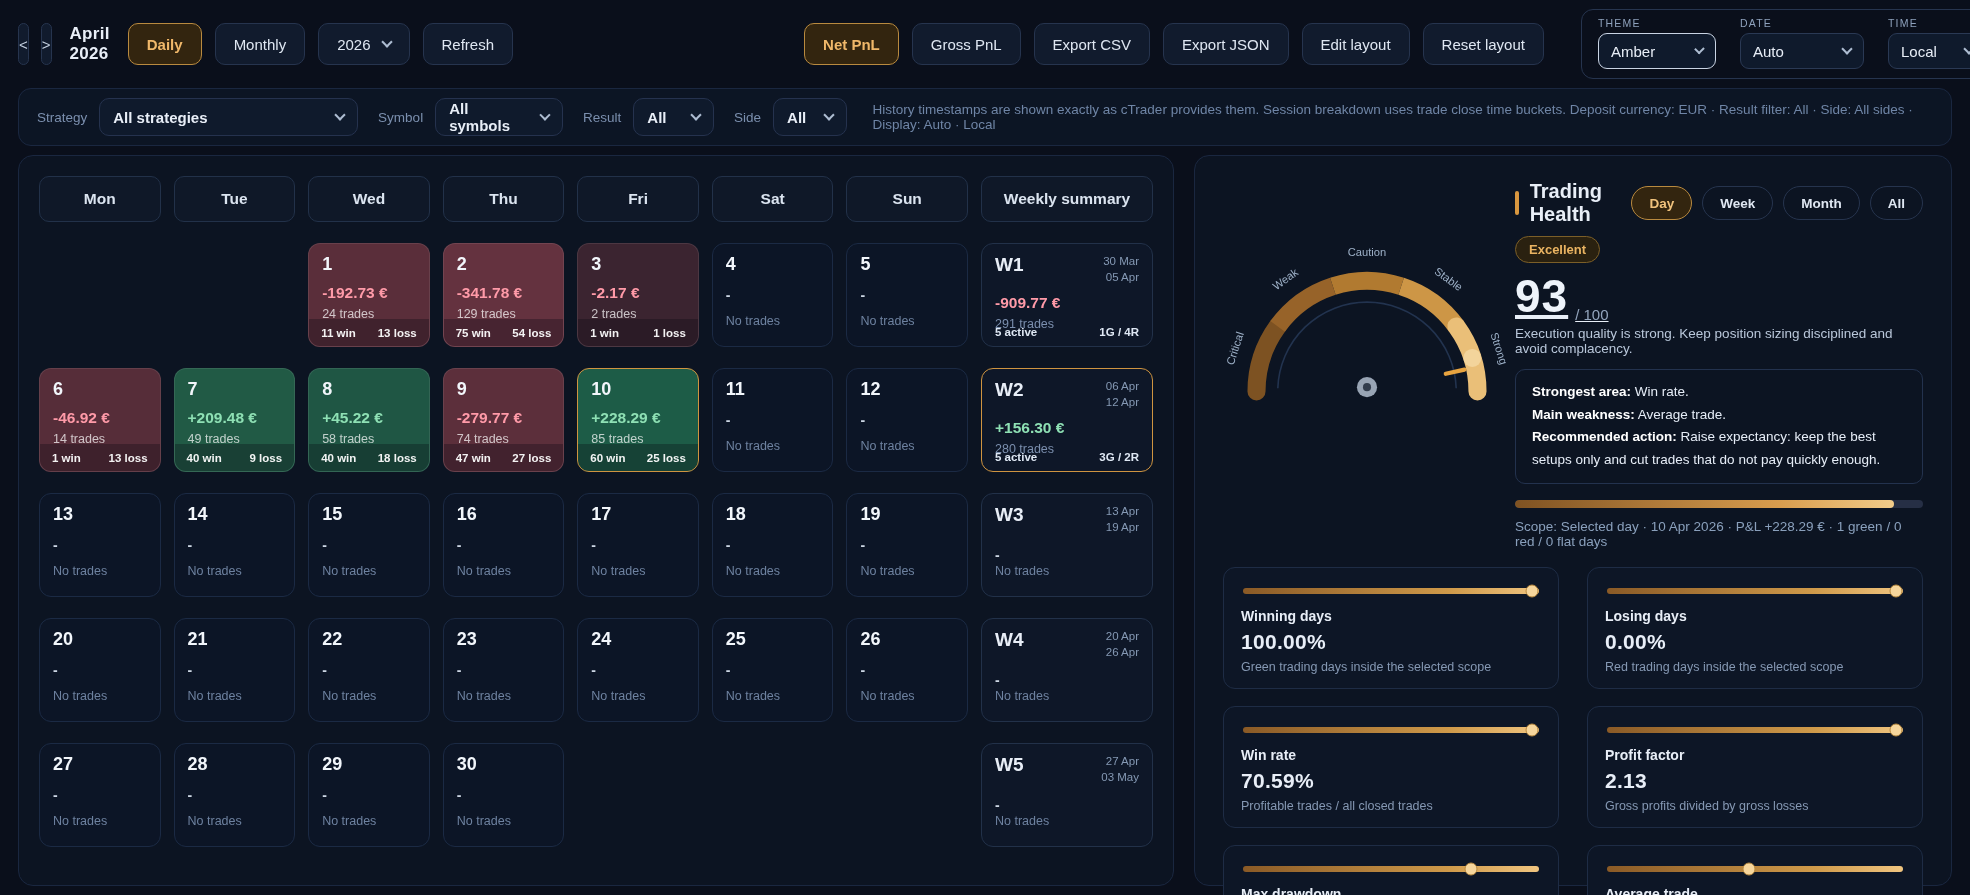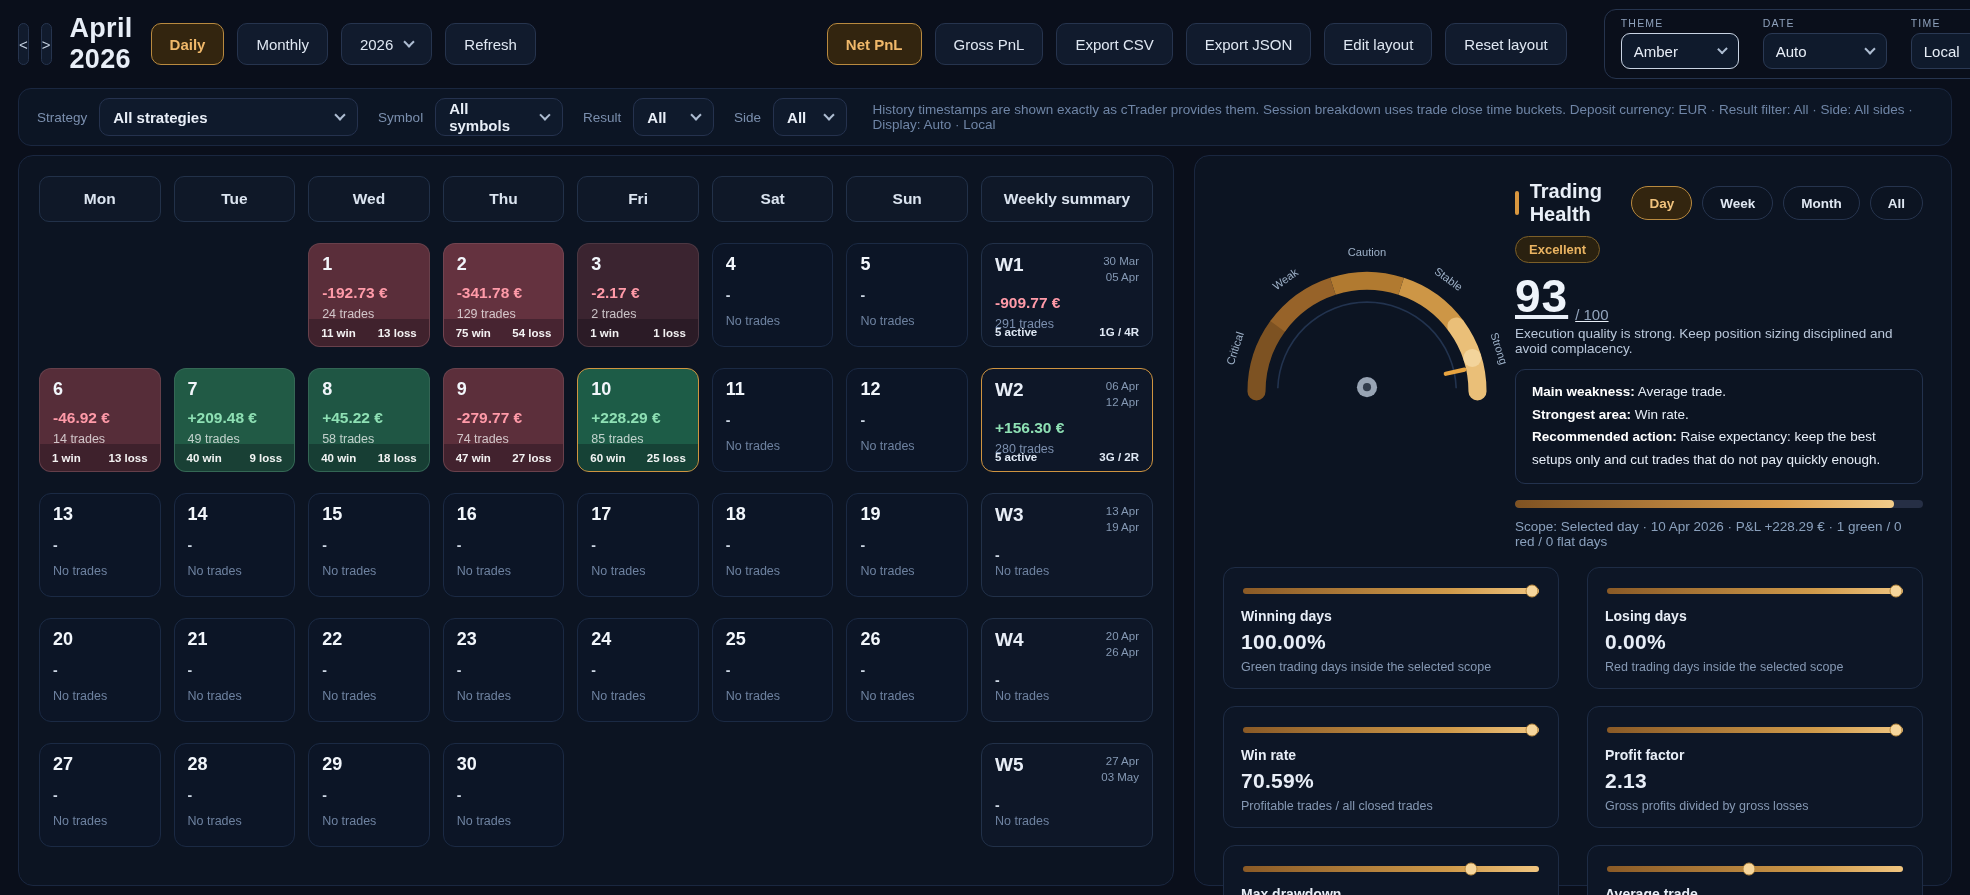--- a/index.html
+++ b/index.html
@@ -3,21 +3,21 @@
 <meta charset="utf-8">
 <style>
   * { margin:0; padding:0; box-sizing:border-box; }
   html,body { width:1970px; height:895px; overflow:hidden; background:#0a0f1b;
     font-family:"Liberation Sans","DejaVu Sans",sans-serif; color:#e8eef7; }
 
   
   .topbar { height:88px; display:flex; align-items:center; padding:0 18px; }
   .nav-btn { width:36px; height:42px; border:1px solid #26344e; background:#111b2d; border-radius:10px;
     display:flex; align-items:center; justify-content:center; font-size:15px; color:#c6d2e2; cursor:pointer; margin-right:12px; }
-  .page-title { font-size:27px; font-weight:bold; margin:0 18px 0 6px; letter-spacing:.3px; }
+  .page-title { font-size:17px; font-weight:bold; margin:0 18px 0 6px; letter-spacing:.3px; }
   .btn { height:42px; border:1px solid #26344e; background:#111b2d; border-radius:10px; color:#dfe7f2;
     display:flex; align-items:center; justify-content:center; padding:0 18px; font-size:15px; cursor:pointer; margin-right:13px; white-space:nowrap; }
   .btn.amber { background:#33250f; border-color:#b98a3f; color:#f0b86a; font-weight:bold; }
   .chev { width:8px; height:8px; border-right:2px solid #aebdd2; border-bottom:2px solid #aebdd2;
     transform:rotate(45deg); margin-left:12px; margin-top:-4px; }
   .center-group { display:flex; margin-left:278px;align-items:flex-end; }
   .fields { display:flex; border:1px solid #26344e; border-radius:12px; padding:7px 16px 9px 16px; margin-left:24px; gap:24px; }
   .field-label { font-size:10.5px; letter-spacing:1.2px; color:#8ea1bc; margin-bottom:4px; }
   .field-select { height:36px; min-width:92px; border:1px solid #2a3954; background:#0f1a2c; border-radius:9px;
     display:flex; align-items:center; justify-content:space-between; padding:0 12px; font-size:15px; cursor:pointer; }
@@ -468,22 +468,22 @@
               <div class="tab">All</div>
             </div>
         </div>
         <div class="badge">Excellent</div>
         <div class="scorerow">
           <span class="score">93</span>
           <span class="scoremax">/ 100</span>
         </div>
         <div class="summary">Execution quality is strong. Keep position sizing disciplined and avoid complacency.</div>
         <div class="insightbox">
+            <div><b>Strongest area:</b> Win rate.</div>
             <div><b>Main weakness:</b> Average trade.</div>
-            <div><b>Strongest area:</b> Win rate.</div>
             <div><b>Recommended action:</b> Raise expectancy: keep the best setups only and cut trades that do not pay quickly enough.</div>
           </div>
         <div class="pbar">
             <div class="pbar-fill" style="width: 93%;"></div>
           </div>
         <div class="scope">Scope: Selected day · 10 Apr 2026 · P&amp;L +228.29 € · 1 green / 0 red / 0 flat days</div>
       </div>
     </div>
     <div class="cards">
         <div class="mcard">

